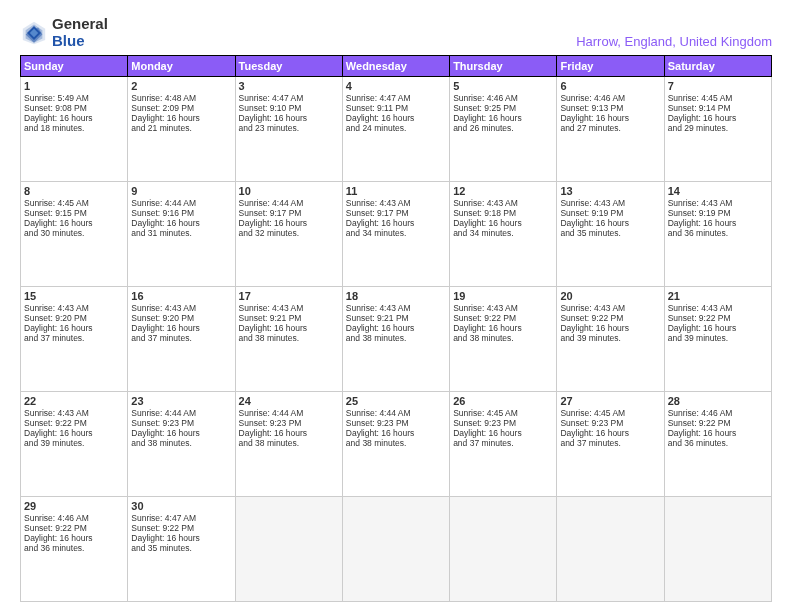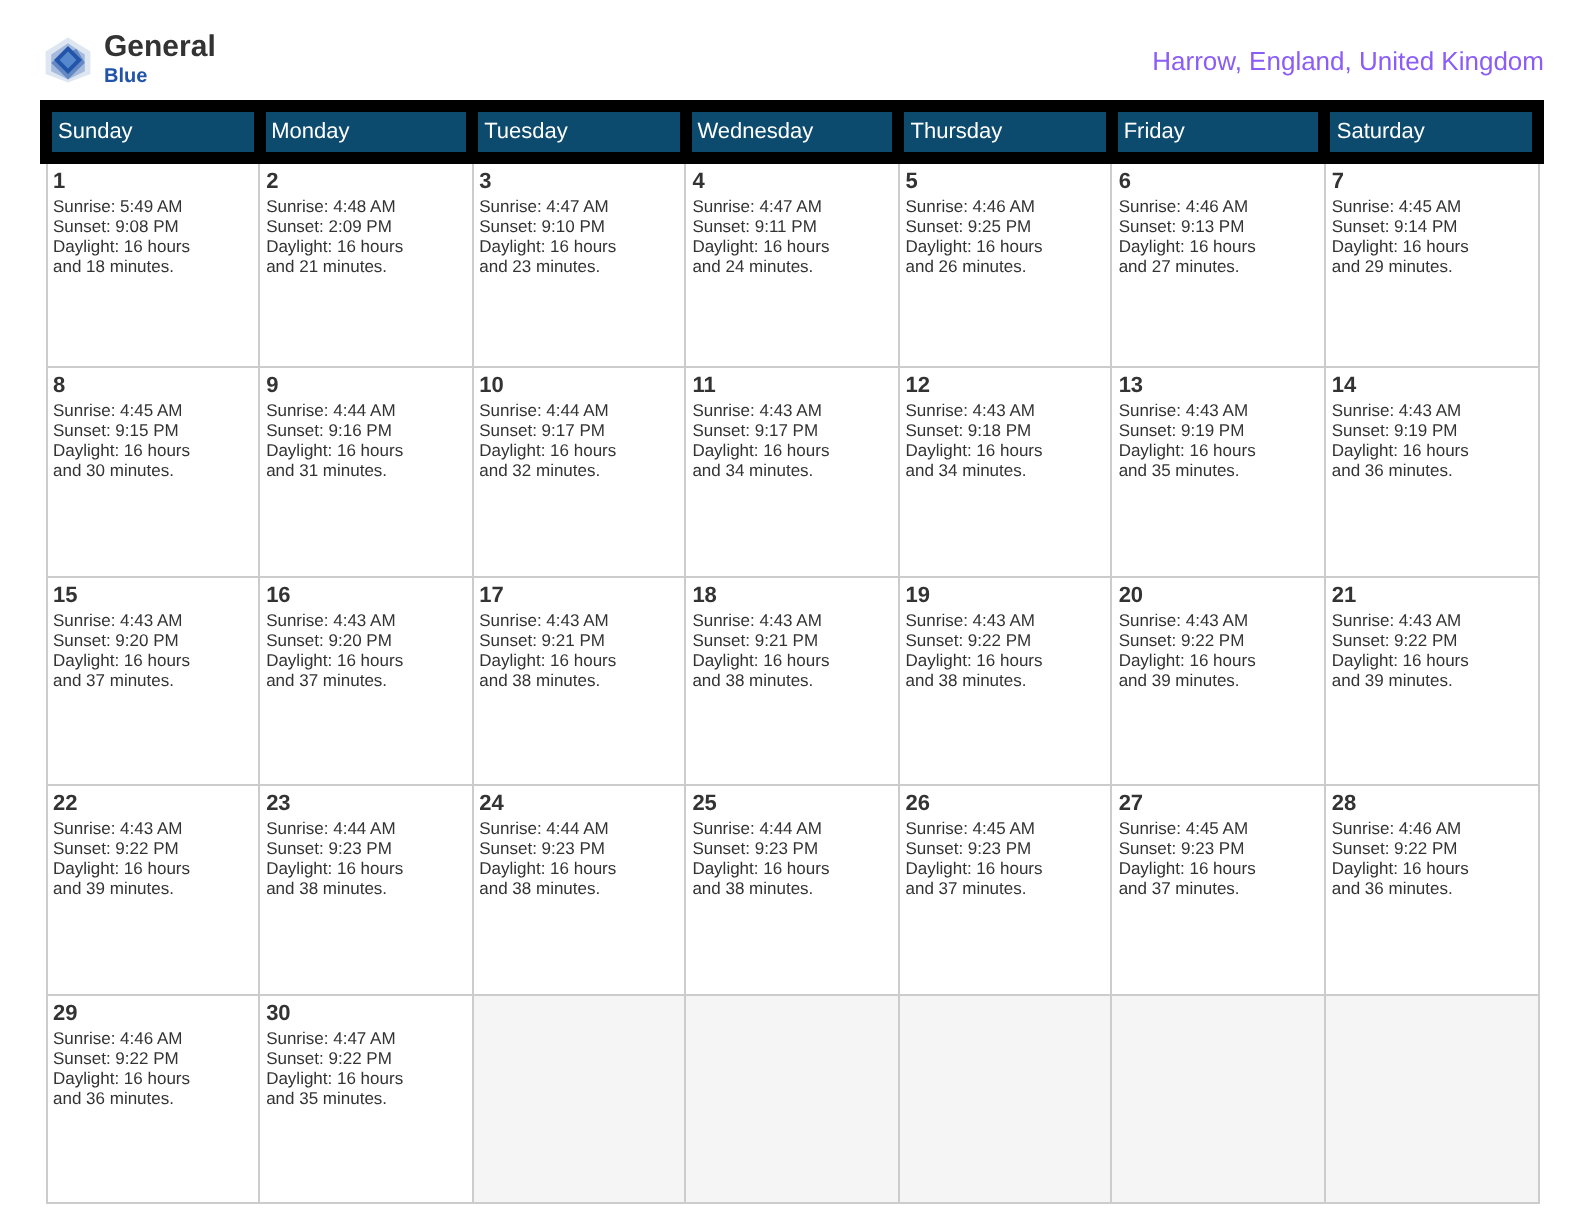--- a/index.html
+++ b/index.html
@@ -13,39 +13,39 @@
     .page {
       width: 792px;
       height: 612px;
       padding: 16px 20px 10px 20px;
       display: flex;
       flex-direction: column;
     }
     .header {
       display: flex;
       justify-content: space-between;
-      align-items: center;
+      align-items: flex-end;
       margin-bottom: 6px;
     }
     .logo {
       display: flex;
       align-items: center;
     }
     .logo-text {
       display: flex;
       flex-direction: column;
       line-height: 1.1;
     }
     .logo-general {
       font-size: 15px;
       font-weight: bold;
       color: #333;
     }
     .logo-blue {
-      font-size: 10px;
+      font-size: 15px;
       font-weight: bold;
       color: #2255aa;
     }
     .logo-icon {
       width: 28px;
       height: 28px;
       margin-right: 4px;
     }
     .title-block {
       text-align: right;
@@ -60,27 +60,27 @@
       color: #8b5cf6;
     }
     .calendar {
       flex: 1;
       border: 1px solid #ccc;
       border-collapse: collapse;
       width: 100%;
       table-layout: fixed;
     }
     .calendar th {
-      background: #0c4a6e;
+      background: #8b5cf6;
       color: #fff;
       font-size: 11px;
-      font-weight: normal;
+      font-weight: bold;
       padding: 4px 3px;
       text-align: left;
-      border: 6px solid #000000;
+      border: 1px solid #000000;
     }
     .calendar td {
       vertical-align: top;
       font-size: 8.5px;
       color: #333;
       border: 1px solid #ccc;
       padding: 3px 3px;
       height: 82px;
     }
     .calendar td.empty {

